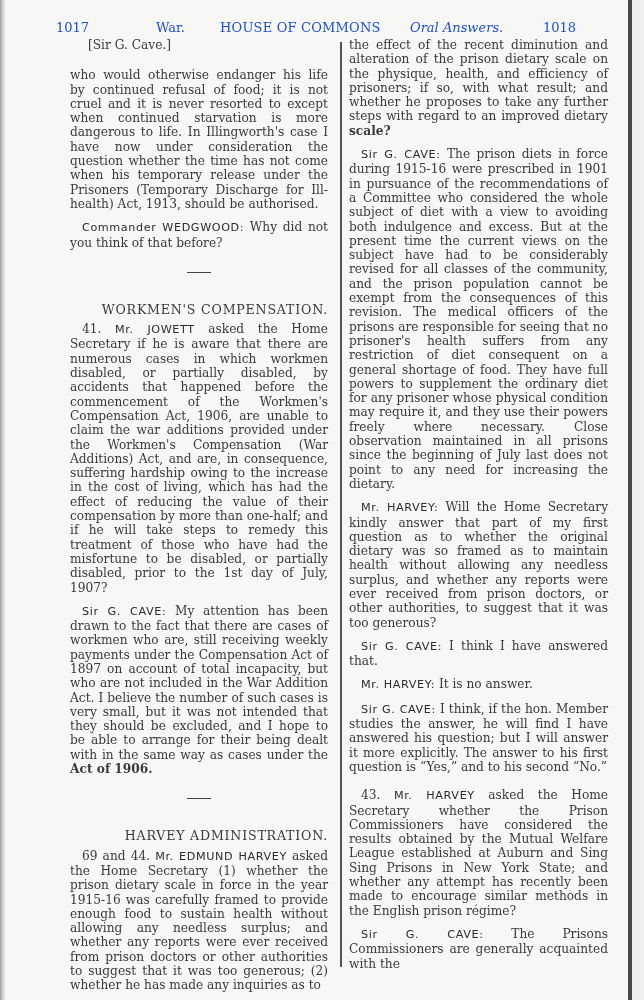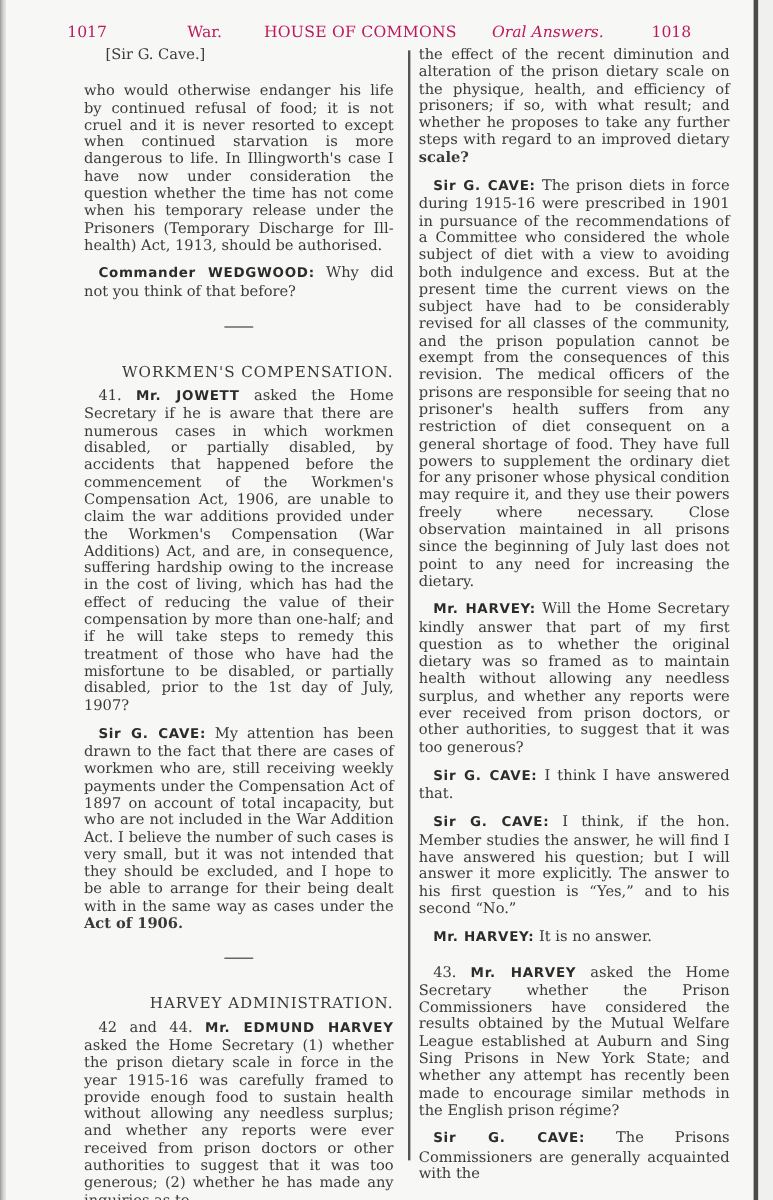--- a/index.html
+++ b/index.html
@@ -16,21 +16,21 @@
   .edge-right {
     position:absolute; left:628px; top:0; width:4px; height:1000px;
     background:#4a4a4a;
   }
   .edge-right2 {
     position:absolute; left:632px; top:0; width:12px; height:1000px;
     background:#f0f0ee;
   }
   .header {
     position:absolute; top:20px; left:56px; width:534px; height:18px;
-    font-size:13px; color:#be185d;
+    font-size:13px; color:#1d4ed8;
   }
   .header span { position:absolute; top:0; white-space:nowrap; }
   .h-left { left:0; }
   .h-war { left:100px; }
   .h-house { left:164px; letter-spacing:0.2px; }
   .h-oral { left:354px; font-style:italic; }
   .h-right { right:14px; }
 
   .col {
     position:absolute; top:38px; width:258px;
@@ -40,21 +40,21 @@
   .col-left { left:70px; }
   .col-right { left:349px; width:259px; }
   .col-rule {
     position:absolute; left:340px; top:42px; width:1.5px; height:925px;
     background:#555;
   }
   p { margin:0 0 9px 0; text-indent:12px; }
   p.noindent { text-indent:0; }
   .spk {
     font-family:"DejaVu Sans", "Liberation Sans", sans-serif;
-    font-weight:bold; font-size:11.2px; letter-spacing:0.6px; color:#2c2c2c;
+    font-weight:normal; font-size:11.2px; letter-spacing:0.6px; color:#2c2c2c;
   }
   .bold { font-weight:bold; }
   .bracket { text-indent:18px; margin-bottom:16px; }
   .sep {
     width:24px; height:0; border-top:1.5px solid #444;
     margin:22px auto 30px auto;
   }
   .section-title {
     text-align:right; font-size:12.6px; letter-spacing:0.8px;
     margin:0 0 5px 0; text-indent:0;
@@ -92,21 +92,21 @@
     <span>asked the Home Secretary if he is aware that there are numerous cases in which workmen disabled, or partially disabled, by accidents that happened before the commencement of the Workmen's Compensation Act, 1906, are unable to claim the war additions provided under the Workmen's Compensation (War Additions) Act, and are, in consequence, suffering hardship owing to the increase in the cost of living, which has had the effect of reducing the value of their compensation by more than one-half; and if he will take steps to remedy this treatment of those who have had the misfortune to be disabled, or partially disabled, prior to the 1st day of July, 1907?</span>
   </p>
   <p>
     <span class="spk">Sir G. CAVE:</span>
     <span>My attention has been drawn to the fact that there are cases of workmen who are, still receiving weekly payments under the Compensation Act of 1897 on account of total incapacity, but who are not included in the War Addition Act. I believe the number of such cases is very small, but it was not intended that they should be excluded, and I hope to be able to arrange for their being dealt with in the same way as cases under the</span>
     <span class="bold">Act of 1906.</span>
   </p>
   <div class="sep"></div>
   <p class="section-title">HARVEY ADMINISTRATION.</p>
   <p>
-    <span>42 and 44.</span>
+    <span>69 and 44.</span>
     <span class="spk">Mr. EDMUND HARVEY</span>
     <span>asked the Home Secretary (1) whether the prison dietary scale in force in the year 1915-16 was carefully framed to provide enough food to sustain health without allowing any needless surplus; and whether any reports were ever received from prison doctors or other authorities to suggest that it was too generous; (2) whether he has made any inquiries as to</span>
   </p>
 </div>
 
 <div class="col col-right">
   <p class="noindent">
     <span>the effect of the recent diminution and alteration of the prison dietary scale on the physique, health, and efficiency of prisoners; if so, with what result; and whether he proposes to take any further steps with regard to an improved dietary</span>
     <span class="bold">scale?</span>
   </p>
@@ -116,26 +116,26 @@
   </p>
   <p>
     <span class="spk">Mr. HARVEY:</span>
     <span>Will the Home Secretary kindly answer that part of my first question as to whether the original dietary was so framed as to maintain health without allowing any needless surplus, and whether any reports were ever received from prison doctors, or other authorities, to suggest that it was too generous?</span>
   </p>
   <p>
     <span class="spk">Sir G. CAVE:</span>
     <span>I think I have answered that.</span>
   </p>
   <p>
+    <span class="spk">Mr. HARVEY:</span>
+    <span>It is no answer.</span>
+  </p>
+  <p>
     <span class="spk">Sir G. CAVE:</span>
     <span>I think, if the hon. Member studies the answer, he will find I have answered his question; but I will answer it more explicitly. The answer to his first question is “Yes,” and to his second “No.”</span>
-  </p>
-  <p>
-    <span class="spk">Mr. HARVEY:</span>
-    <span>It is no answer.</span>
   </p>
   <p style="margin-top:14px;">
     <span>43.</span>
     <span class="spk">Mr. HARVEY</span>
     <span>asked the Home Secretary whether the Prison Commissioners have considered the results obtained by the Mutual Welfare League established at Auburn and Sing Sing Prisons in New York State; and whether any attempt has recently been made to encourage similar methods in the English prison régime?</span>
   </p>
   <p>
     <span class="spk">Sir G. CAVE:</span>
     <span>The Prisons Commissioners are generally acquainted with the</span>
   </p>

